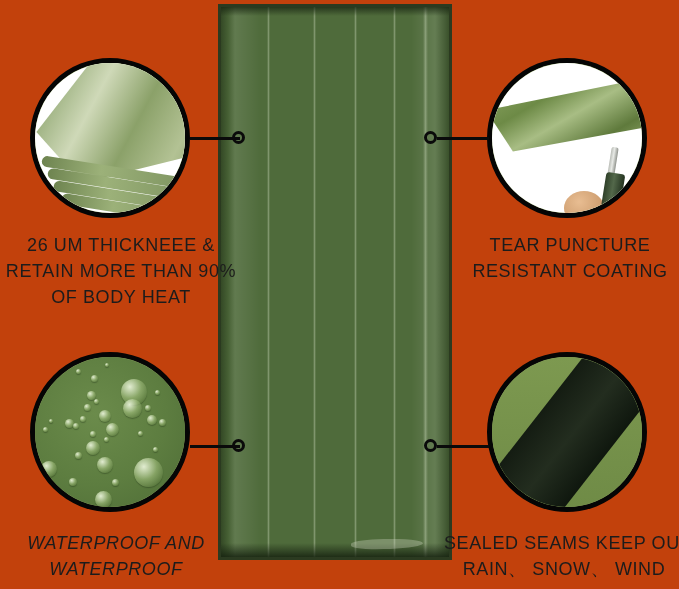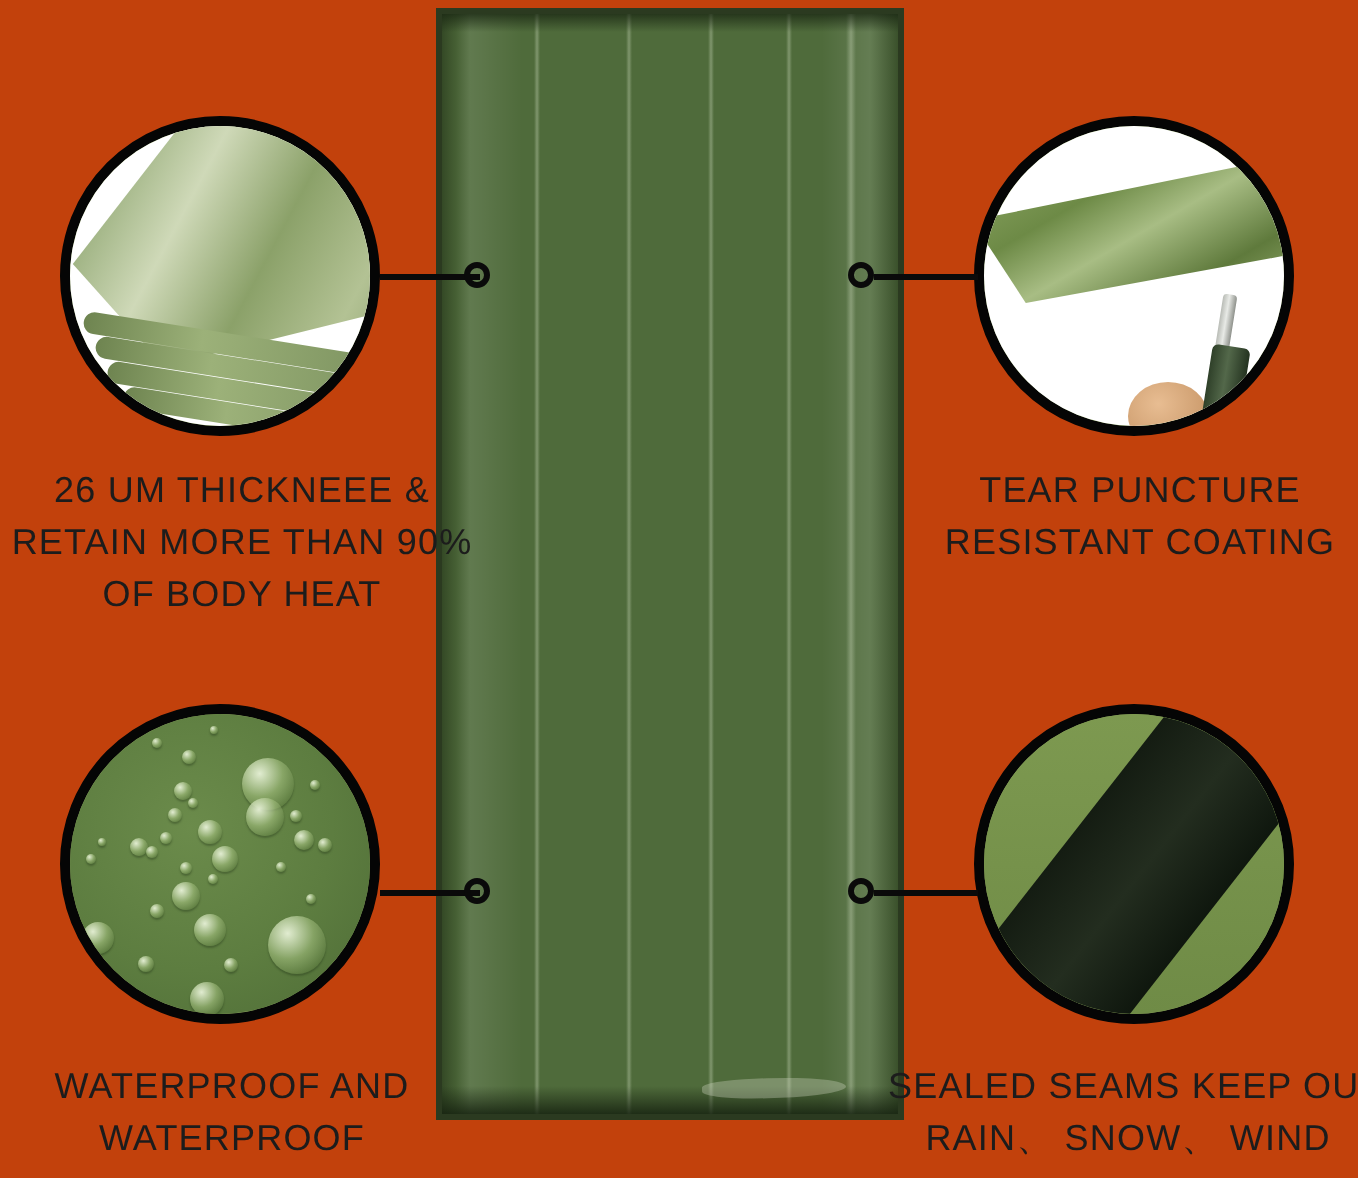--- a/index.html
+++ b/index.html
@@ -207,21 +207,21 @@
     color: #1c1c1c;
     font-size: 18px;
     letter-spacing: 0.6px;
     line-height: 26px;
     text-align: center;
     white-space: nowrap;
   }
   .caption .line { display: block; }
   .cap-tl { left: -4px;  top: 232px; width: 250px; }
   .cap-tr { left: 452px; top: 232px; width: 236px; }
-  .cap-bl { left: 0px;   top: 530px; width: 232px; }
+  .cap-bl { left: 0px;   top: 530px; width: 232px; font-style: italic; }
   .cap-br { left: 444px; top: 530px; width: 240px; }
 </style>
 </head>
 <body>
 
 <div id="infographic">
 
   <div class="product">
     <div class="product-sheen"></div>
     <div class="crease c1"></div>

